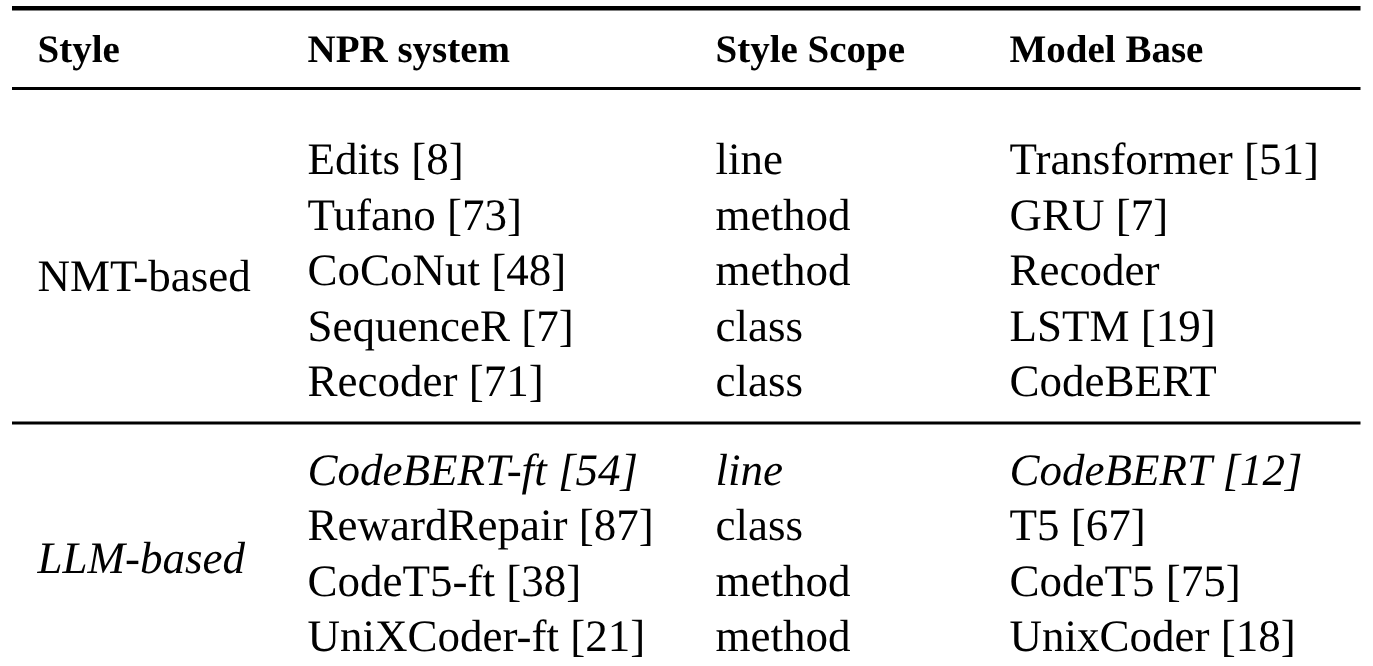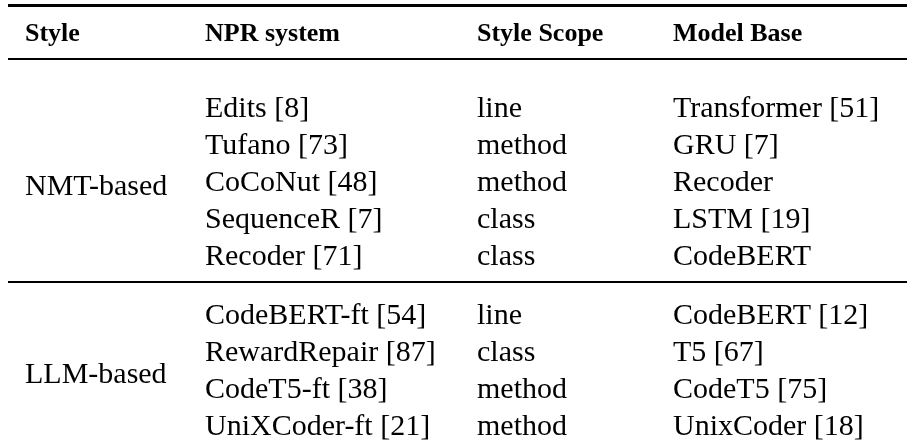--- a/index.html
+++ b/index.html
@@ -47,21 +47,21 @@
     height: 51px;
     font-weight: bold;
     font-size: 26px;
   }
   tbody td {
     height: 37px;
     line-height: 37px;
   }
   tbody tr.first td { padding-top: 28px; }
   tbody.group-nmt tr.last td { padding-bottom: 8px; }
-  tbody.group-llm tr.first td { padding-top: 12px; }
+  tbody.group-llm tr.first td { padding-top: 12px; font-style: italic; }
   tbody.group-llm tr.last td { padding-bottom: 6px; }
   td.style-cell {
     vertical-align: middle;
     padding-top: 0;
     padding-bottom: 0;
   }
 </style>
 </head>
 <body>
 

